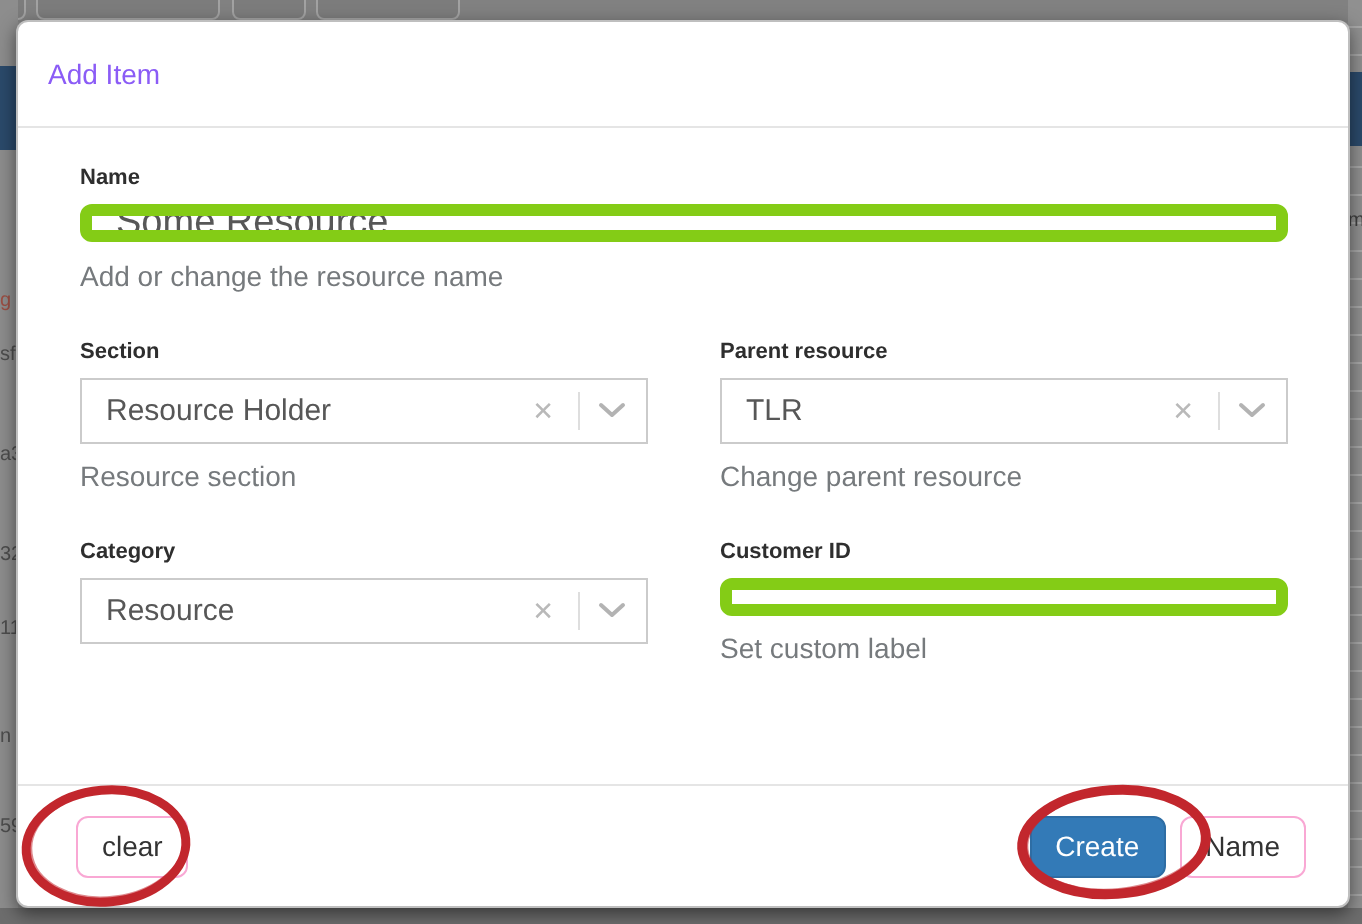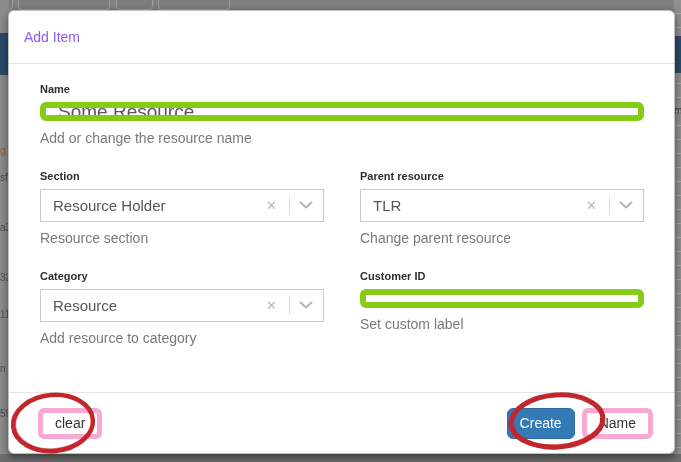--- a/index.html
+++ b/index.html
@@ -41,21 +41,21 @@
   .sel-value { flex:1 1 auto; font-size:15px; color:#575757; white-space:nowrap; overflow:hidden; }
   .sel-clear { color:#b9b9b9; font-size:13px; line-height:13px; padding:2px 3px; cursor:pointer; }
   .sel-divider { width:1px; height:19px; background:#dedede; margin:0 9px; }
   .sel-caret { display:flex; align-items:center; cursor:pointer; }
 
   .modal-footer { flex:0 0 61px; border-top:1px solid #e5e5e5; display:flex; align-items:center;
       padding:0 21px 0 29px; }
   .spacer { flex:1 1 auto; }
   .btn { height:31px; border-radius:6px; font-size:14px; padding:0 12px; cursor:pointer;
       font-family:"Liberation Sans", sans-serif; }
-  .btn-default { background:#fff; border:5px solid #f9a8d4; color:#333; }
+  .btn-default { background:#fff; border:1px solid #f9a8d4; color:#333; }
   .btn-primary { background:#337ab7; border:1px solid #2e6da4; color:#fff; margin-right:7px; }
 
   
   .annotation-layer { position:absolute; left:0; top:0; width:681px; height:462px;
       pointer-events:none; z-index:10; }
 </style>
 </head>
 <body>
 
 <div class="screen">
@@ -136,21 +136,20 @@
           <div class="select">
             <span class="sel-value">Resource</span>
             <span class="sel-clear">✕</span>
             <span class="sel-divider"></span>
             <span class="sel-caret">
               <svg width="14" height="8" viewBox="0 0 14 8">
                   <polyline points="1.5,1.5 7,6.5 12.5,1.5" fill="none" stroke="#b3b3b3" stroke-width="2" stroke-linecap="round" stroke-linejoin="round"></polyline>
                 </svg>
             </span>
           </div>
-          <div class="helper">Add resource to category</div>
         </div>
         <div class="col">
           <label class="field-label">Customer ID</label>
           <input class="text-input" type="text" value="" style="">
           <div class="helper">Set custom label</div>
         </div>
       </div>
 
     </div>
 

